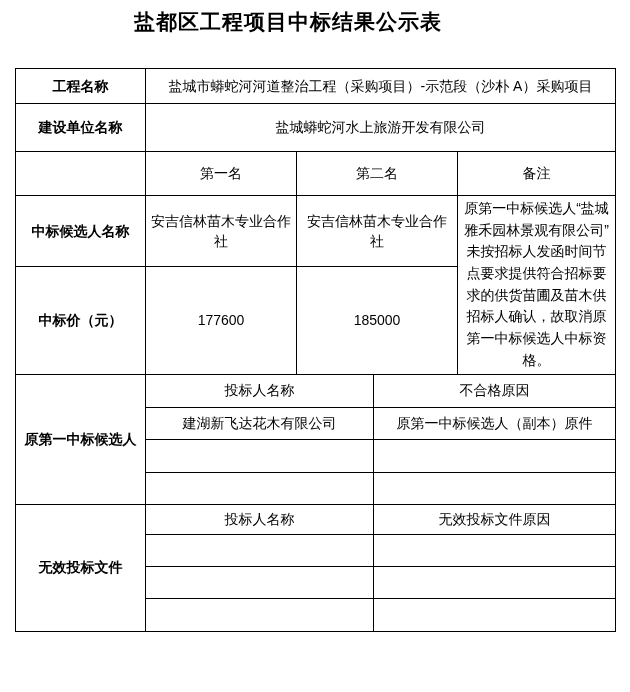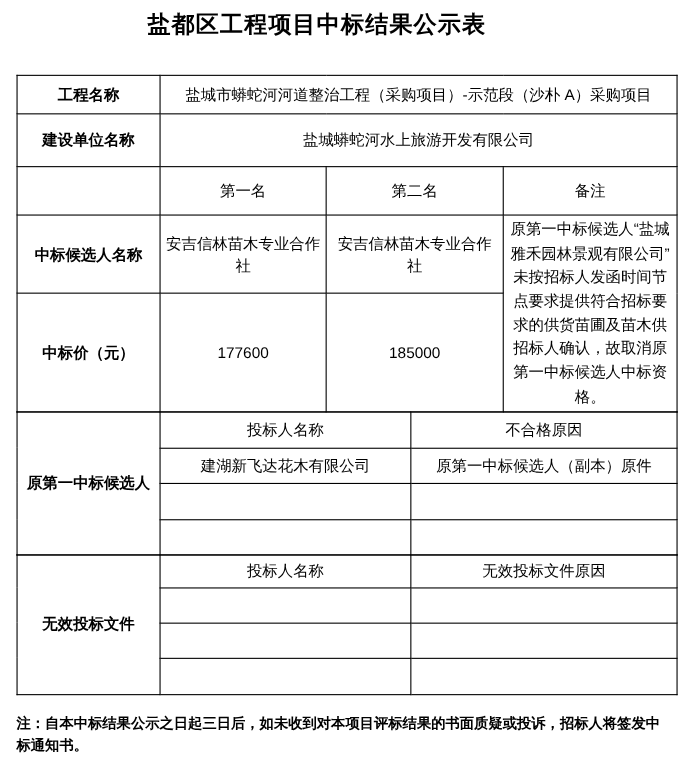--- a/index.html
+++ b/index.html
@@ -130,15 +130,14 @@
         </tr>
         <tr class="h33">
           <td></td>
           <td></td>
         </tr>
       </tbody>
     </table>
 
   </div>
 
-  <div class="footer-note">注：自本中标结果公示之日起三日后，如未收到对本项目评标结果的书面质疑或投诉，招标人将签发中标通知书。</div>
 
 </div>
 
 </body></html>

